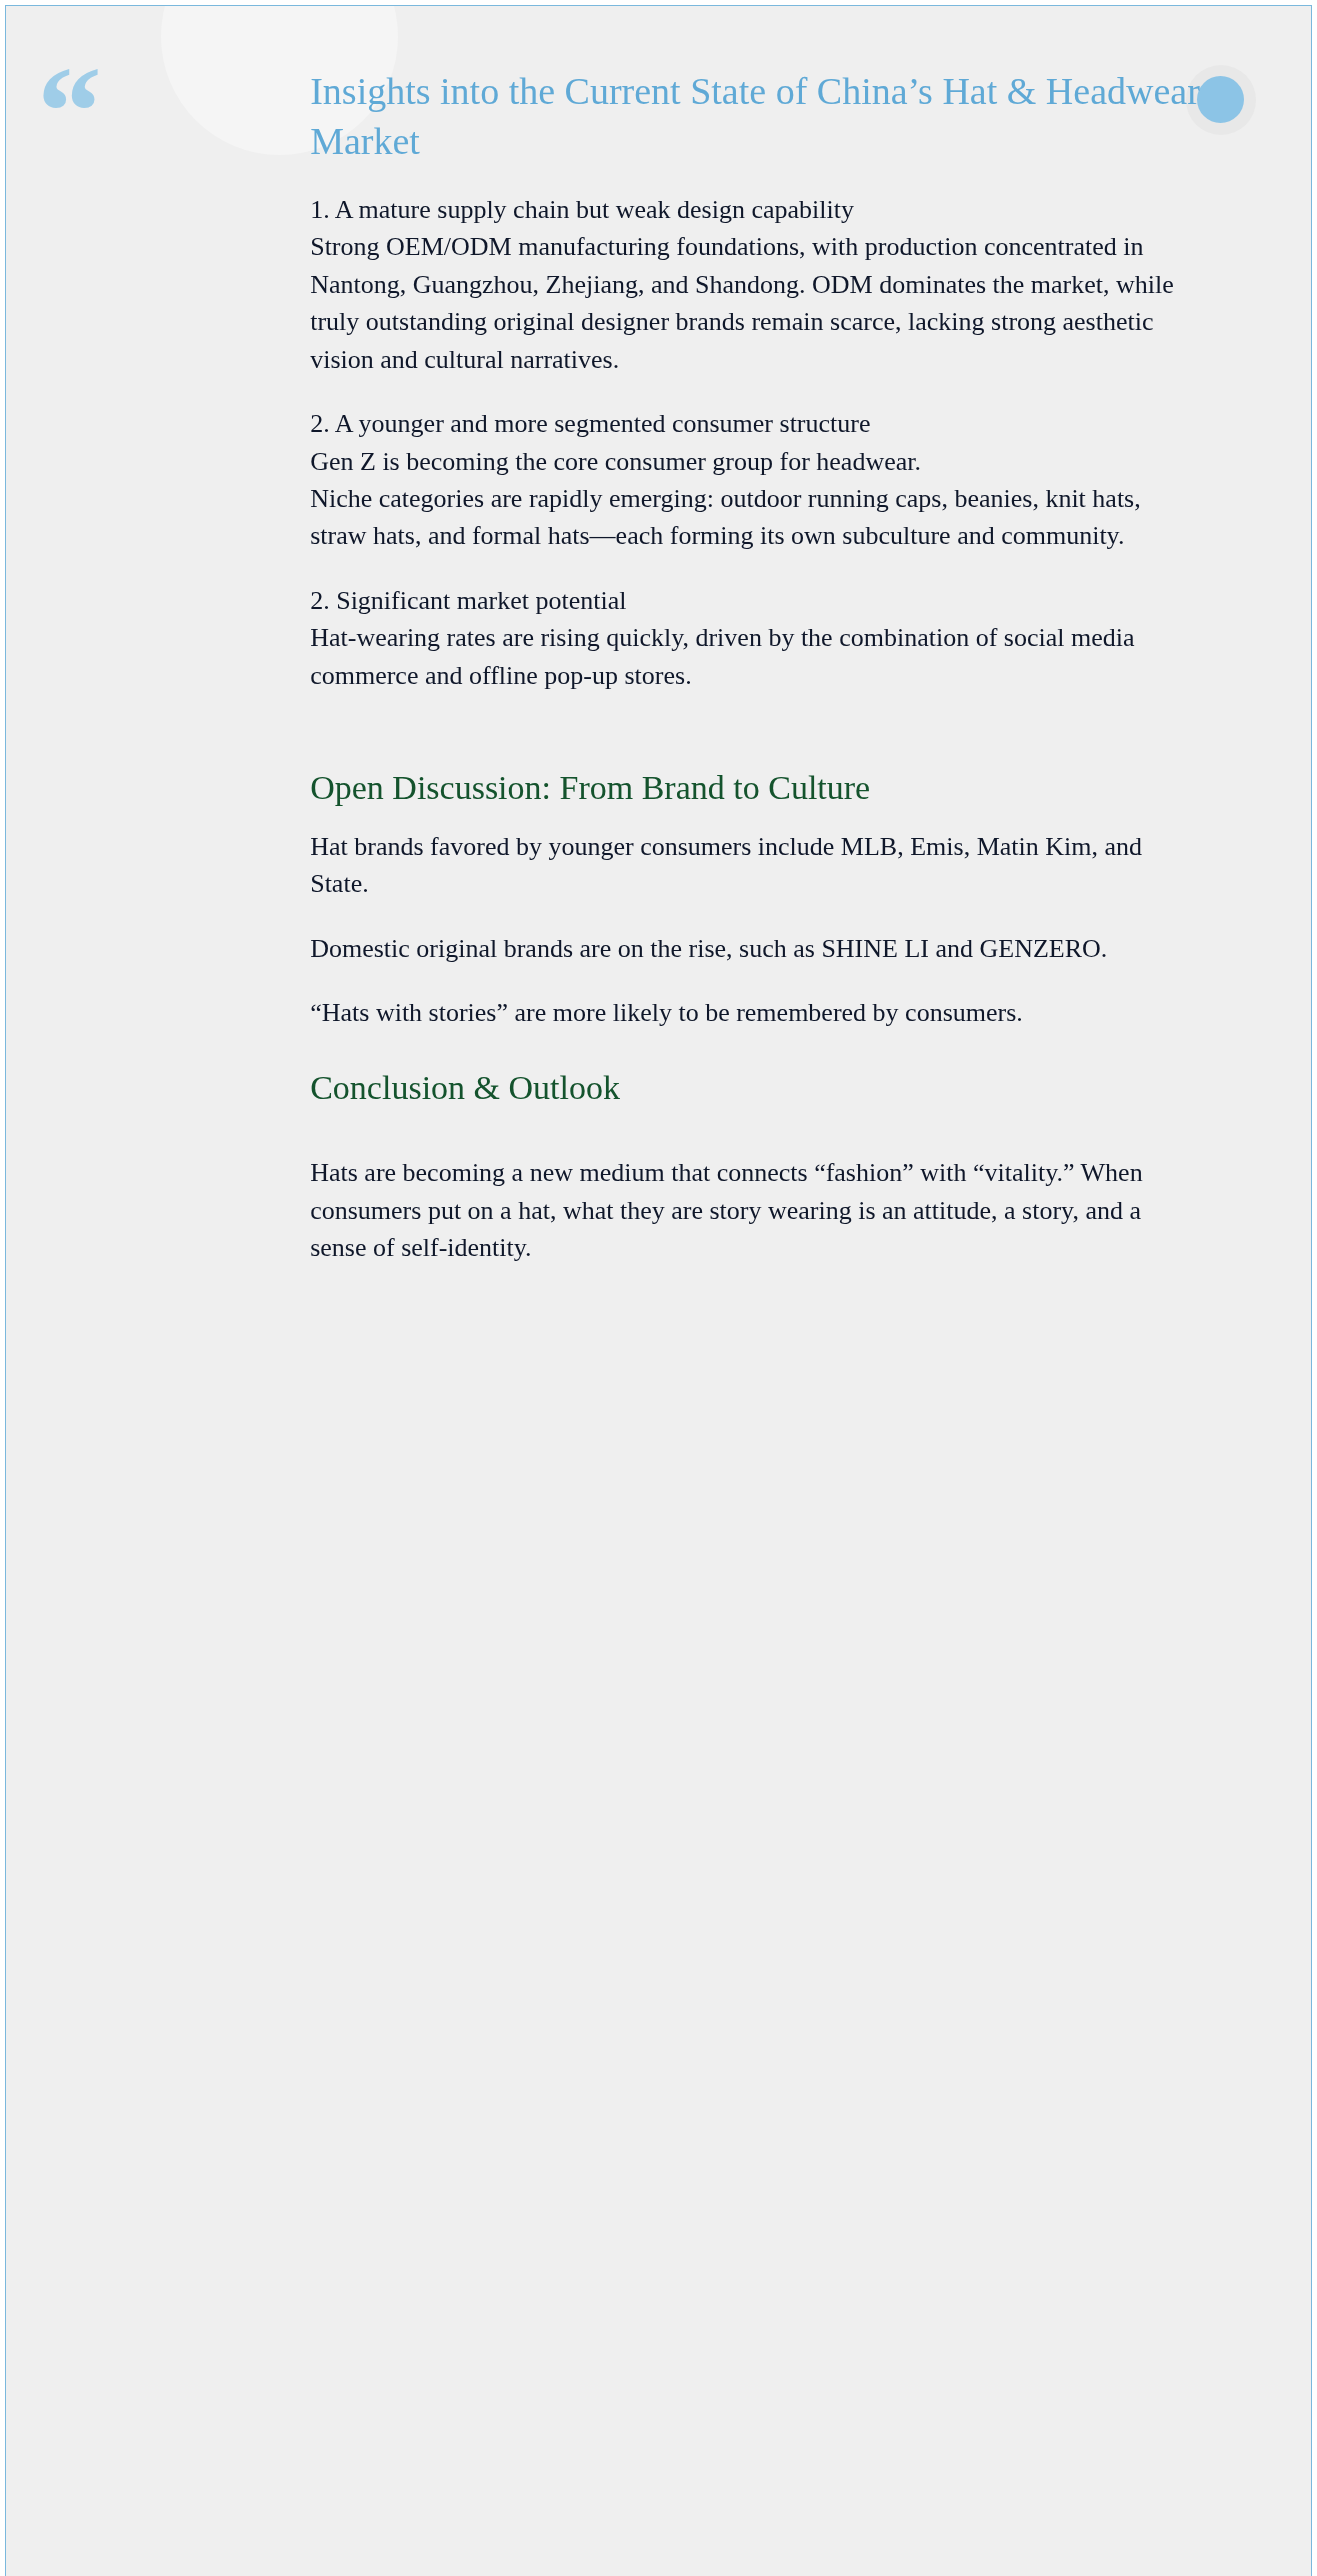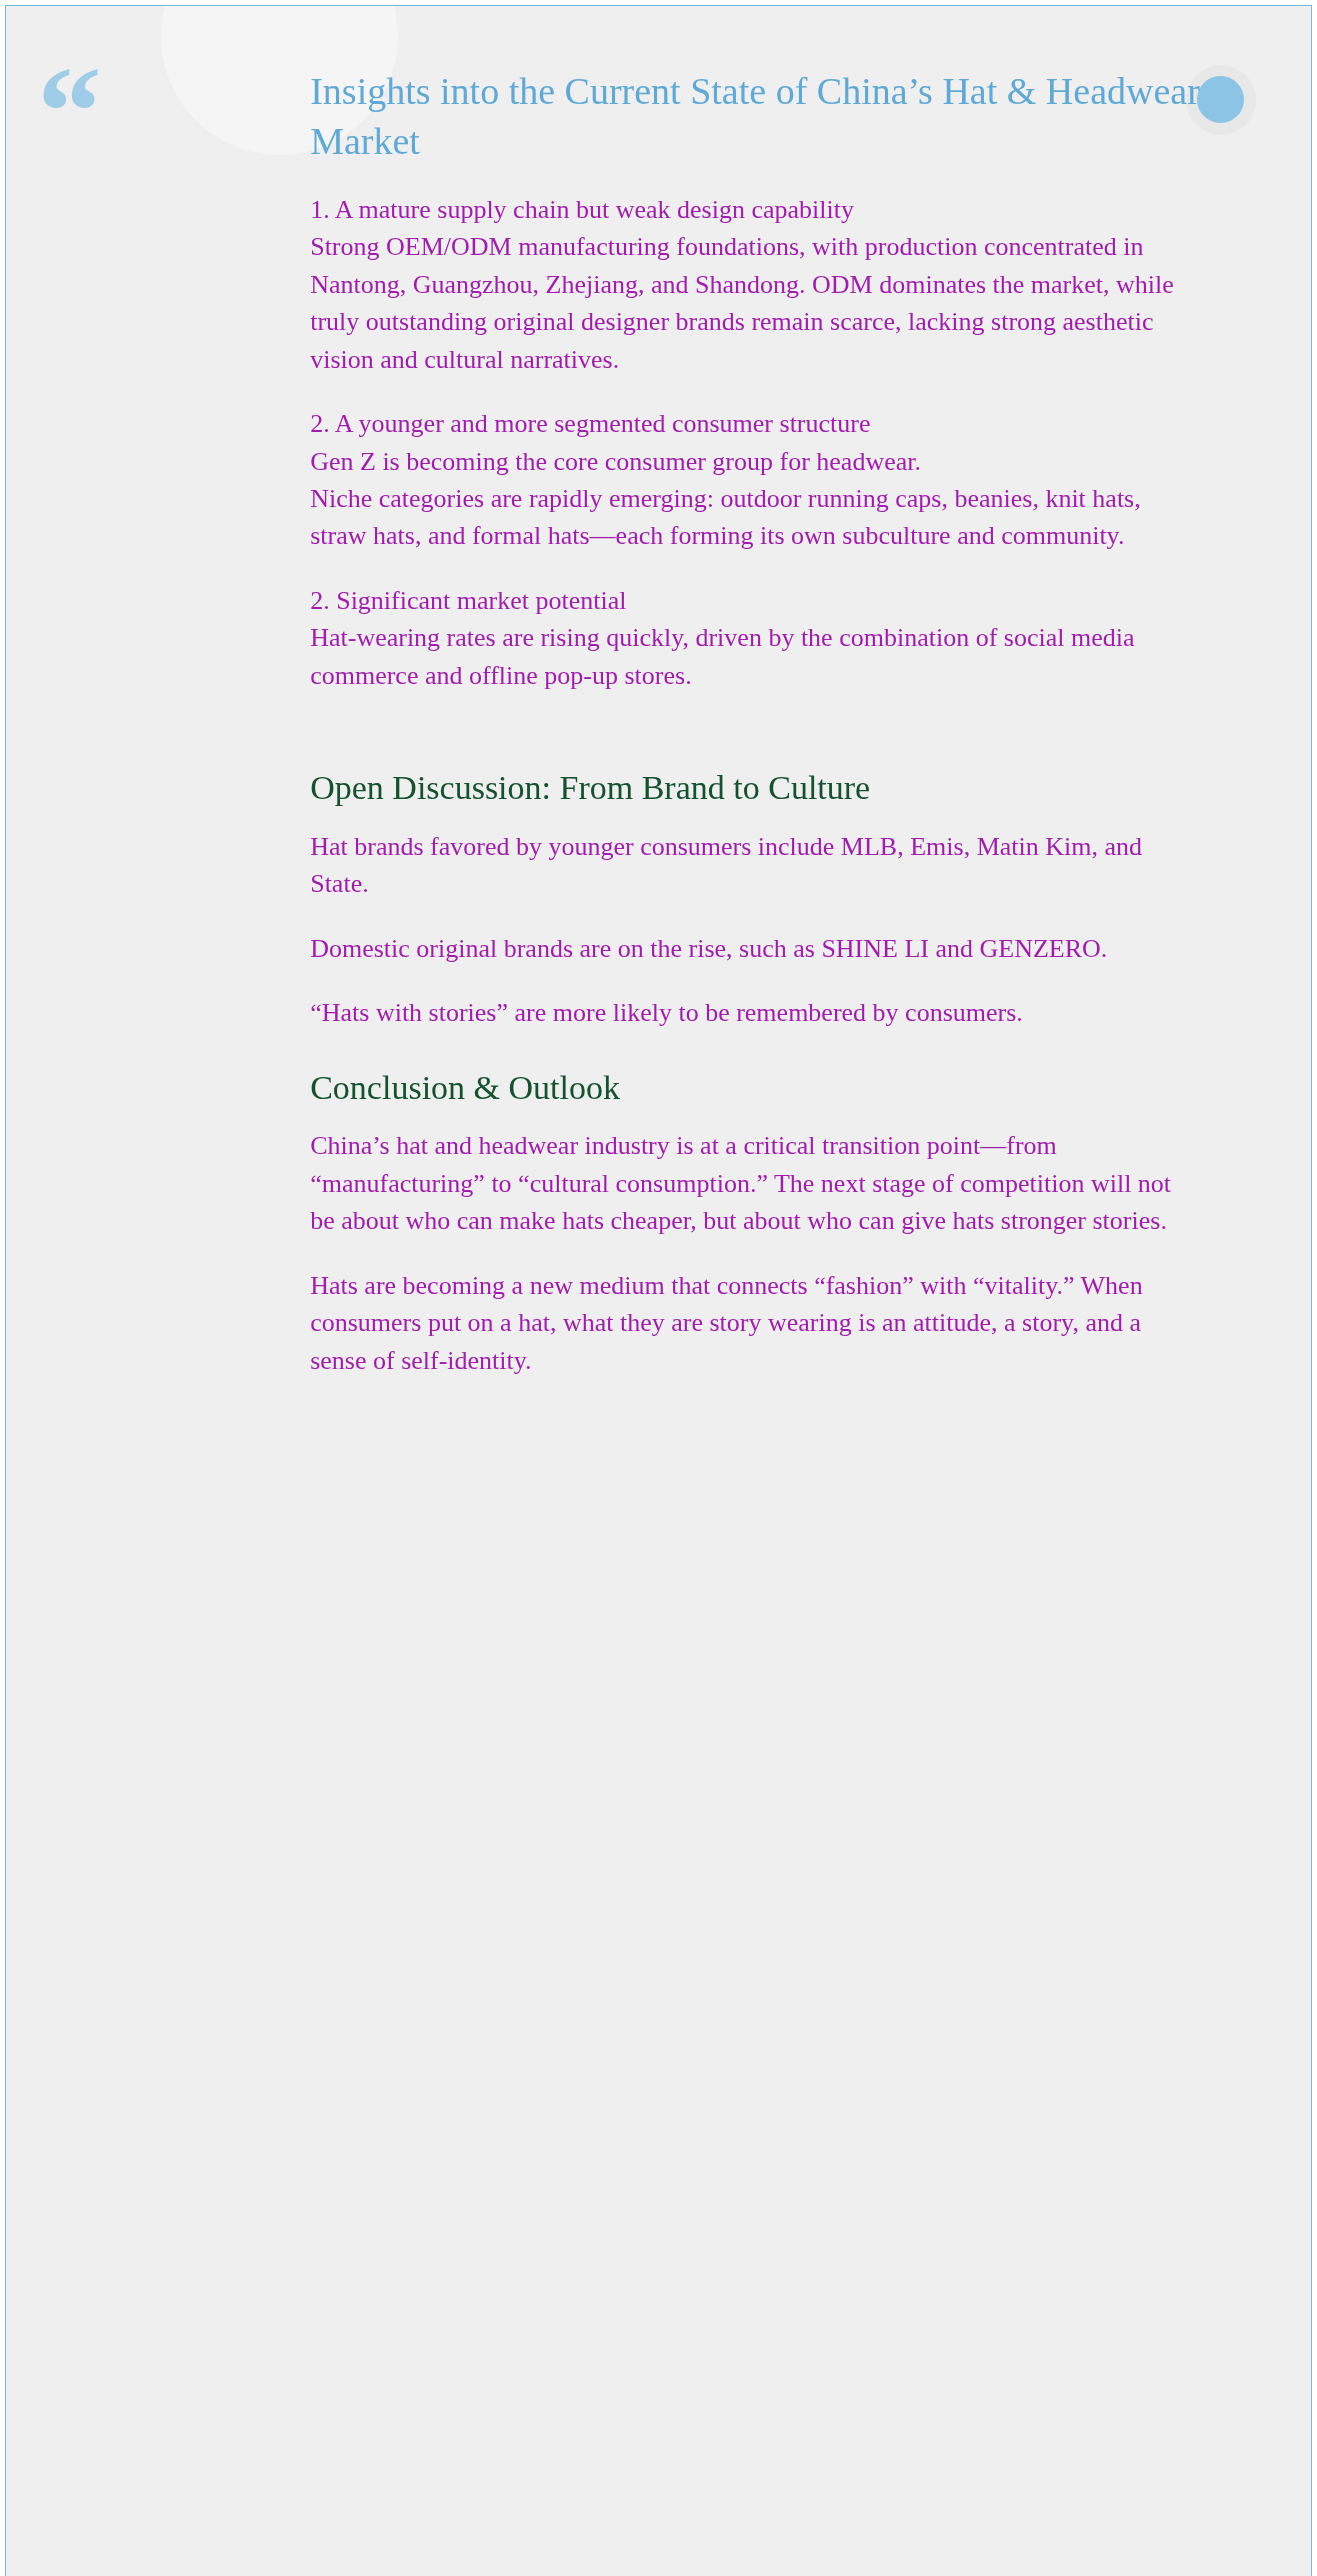--- a/index.html
+++ b/index.html
@@ -99,21 +99,21 @@
     line-height: 1.33;
     color: #14532d;
   }
 
   p.body-text {
     margin: 0 0 0 0;
     font-family: "Liberation Serif", serif;
     font-weight: 400;
     font-size: 26px;
     line-height: 1.44;
-    color: #a21caf;
+    color: #0f172a;
     text-align: left;
   }
   .para-gap { height: 27px; }
   .block-gap-lg { height: 44px; }
   .block-gap-md { height: 33px; }
 </style>
 </head>
 <body>
 
 <div class="page">
@@ -145,21 +145,20 @@
       <h2 class="section-title">Open Discussion: From Brand to Culture</h2>
       <p class="body-text" style="white-space: pre-line;">Hat brands favored by younger consumers include MLB, Emis, Matin Kim, and State.</p>
       <div class="para-gap"></div>
       <p class="body-text" style="white-space: pre-line;">Domestic original brands are on the rise, such as SHINE LI and GENZERO.</p>
       <div class="para-gap"></div>
       <p class="body-text" style="white-space: pre-line;">“Hats with stories” are more likely to be remembered by consumers.</p>
 
       <div class="block-gap-md"></div>
 
       <h2 class="section-title">Conclusion &amp; Outlook</h2>
-      <p class="body-text" style="white-space: pre-line;">China’s hat and headwear industry is at a critical transition point—from “manufacturing” to “cultural consumption.” The next stage of competition will not be about who can make hats cheaper, but about who can give hats stronger stories.</p>
       <div class="para-gap"></div>
       <p class="body-text" style="white-space: pre-line;">Hats are becoming a new medium that connects “fashion” with “vitality.” When consumers put on a hat, what they are story wearing is an attitude, a story, and a sense of self-identity.</p>
 
     </div>
 
   </div>
 </div>
 
 
 </body></html>

